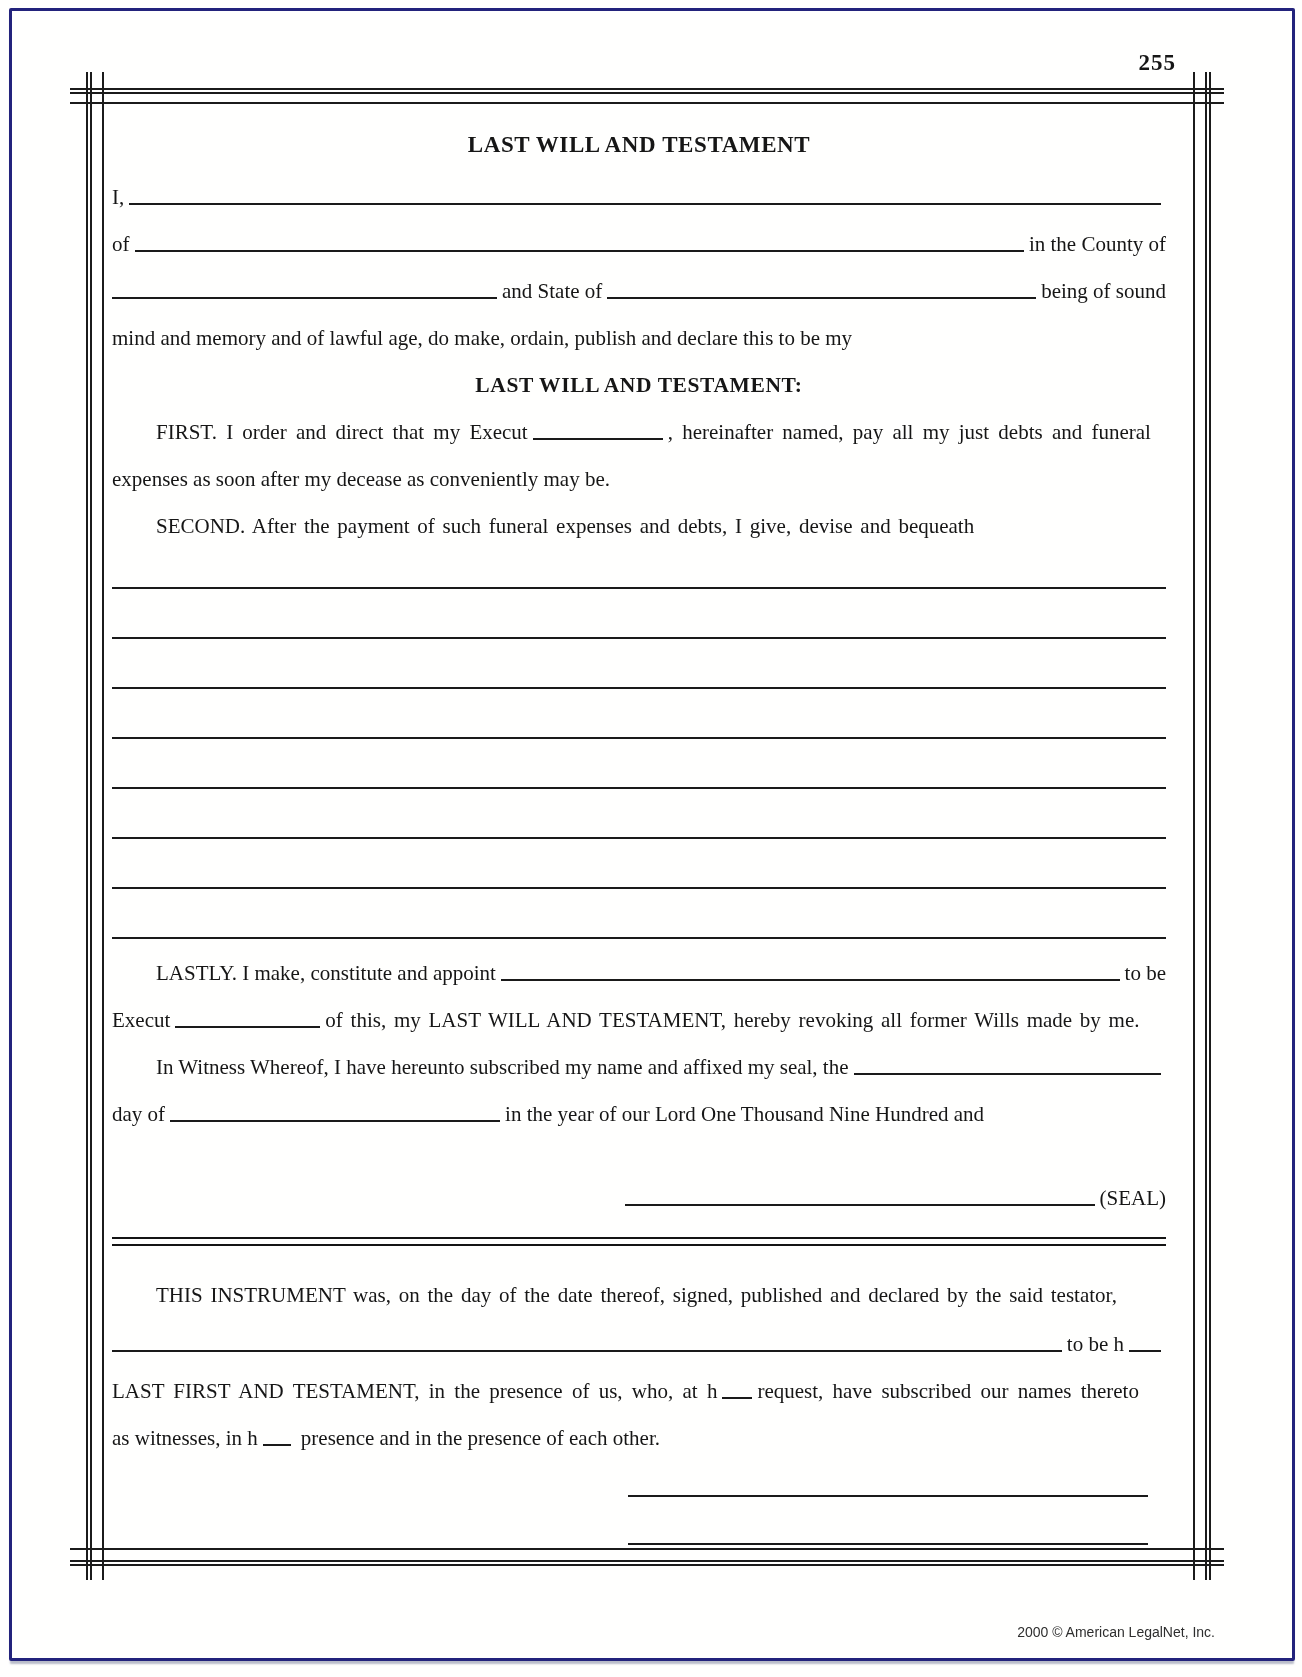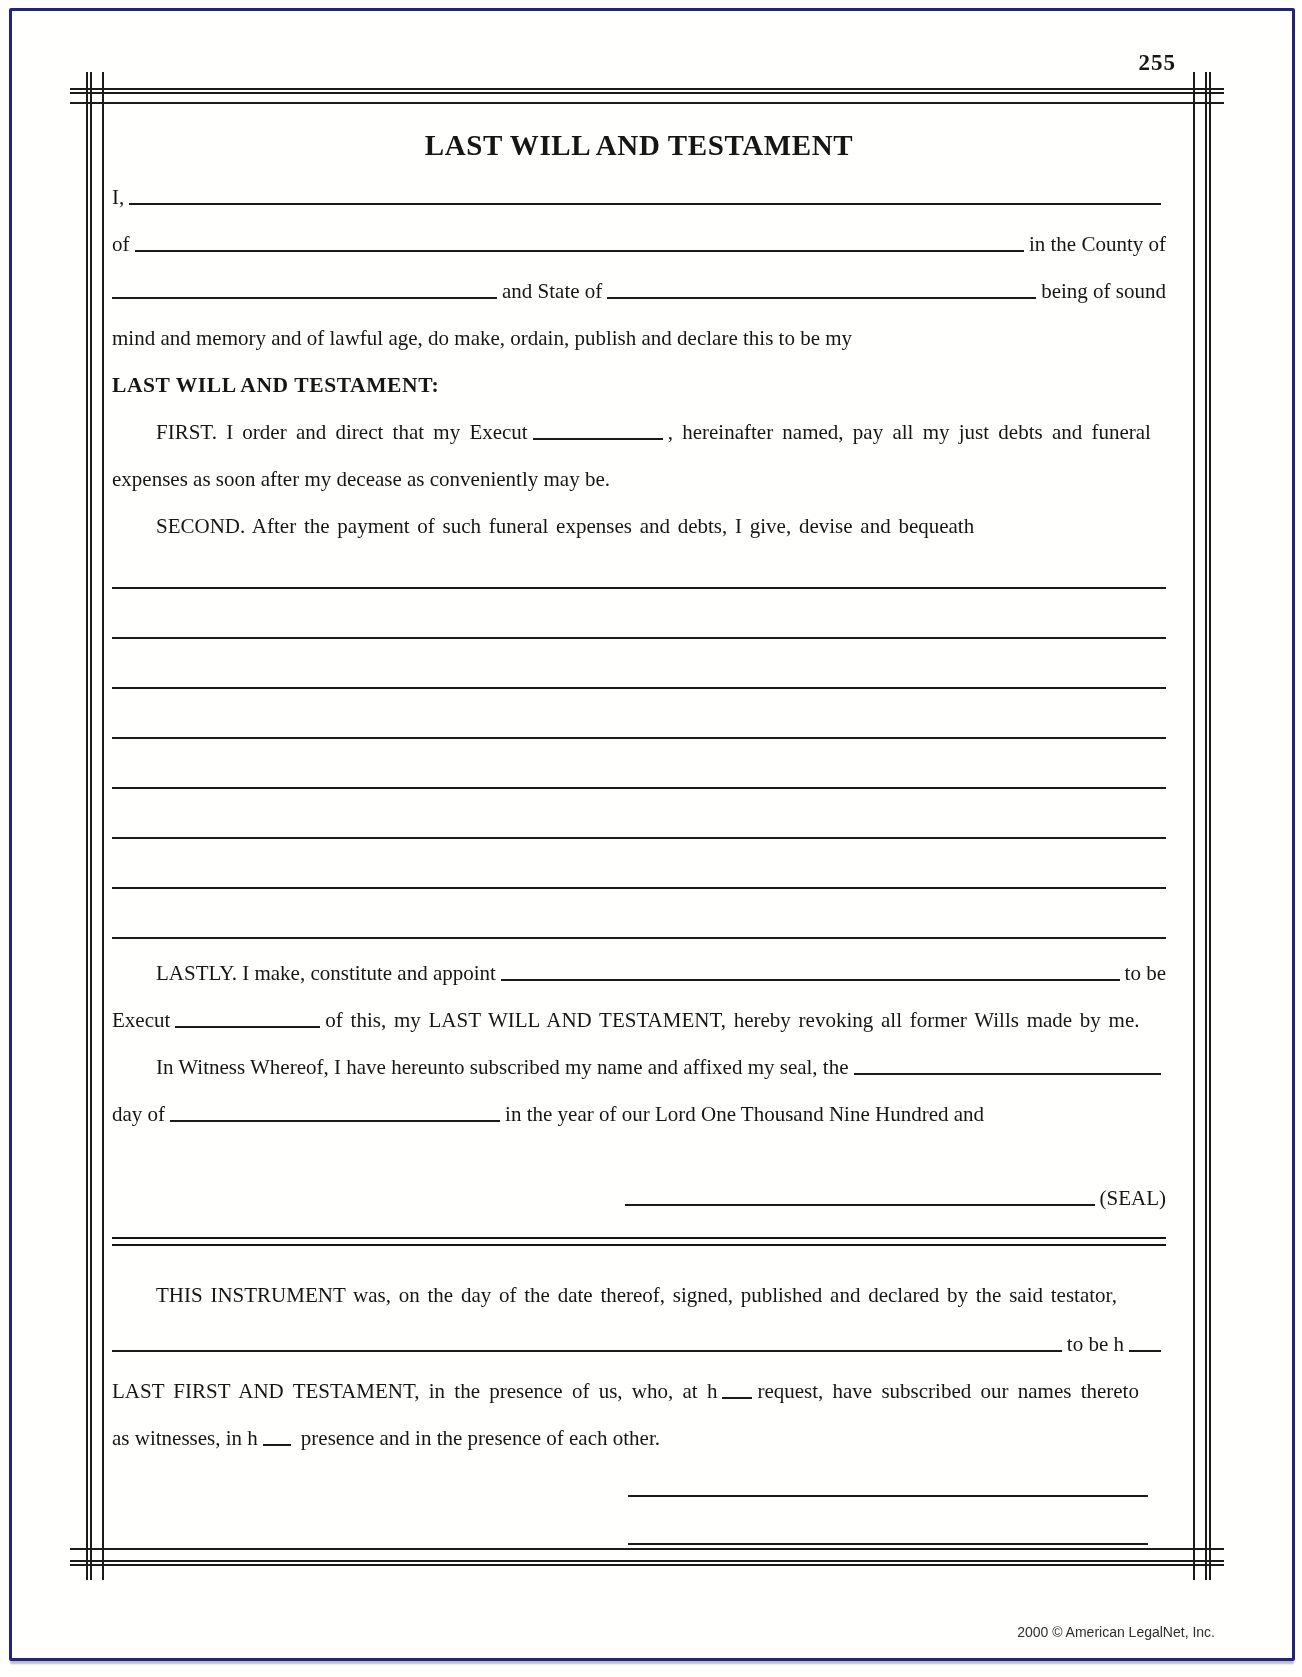--- a/index.html
+++ b/index.html
@@ -31,21 +31,21 @@
   }
   .row span { display:inline-block; }
   .fill {
     flex:1 1 auto; border-bottom:2px solid #1a1a1a;
     margin:0 5px 5px 5px; height:0; min-width:20px;
   }
   .fw { flex:0 1 auto; }
   .ind { flex:0 0 44px; border:none; min-width:0; }
   .heading {
     height:46px; line-height:54px; text-align:center; display:block;
-    font-weight:bold; font-size:29px; letter-spacing:0.6px; white-space:nowrap;
+    font-weight:bold; font-size:23px; letter-spacing:0.6px; white-space:nowrap;
   }
   .heading.top { height:42px; margin-top:6px; }
   .blank { height:48px; border-bottom:2px solid #1a1a1a; }
   .sp2 { word-spacing:2.5px; }
   .sp4 { word-spacing:4px; }
   .seal-row { margin-top:34px; height:50px; justify-content:flex-end; }
   .dbl-rule {
     margin-top:26px; height:5px;
     border-top:2px solid #141414; border-bottom:2px solid #141414;
   }
@@ -102,21 +102,21 @@
       <span class="fill fw" style="flex-basis:385px; margin-left:0"></span>
       <span>and State of</span>
       <span class="fill"></span>
       <span>being of sound</span>
     </div>
 
     <div class="row">
       <span>mind and memory and of lawful age, do make, ordain, publish and declare this to be my</span>
     </div>
 
-    <div class="row" style="">
+    <div class="row" style="justify-content:center">
       <span style="font-weight:bold; font-size:21.5px; letter-spacing:0.6px">LAST WILL AND TESTAMENT:</span>
     </div>
 
     <div class="row sp4">
       <span class="ind"></span>
       <span>FIRST. I order and direct that my Execut</span>
       <span class="fill fw" style="flex-basis:130px"></span>
       <span>, hereinafter named, pay all my just debts and funeral</span>
     </div>
 

